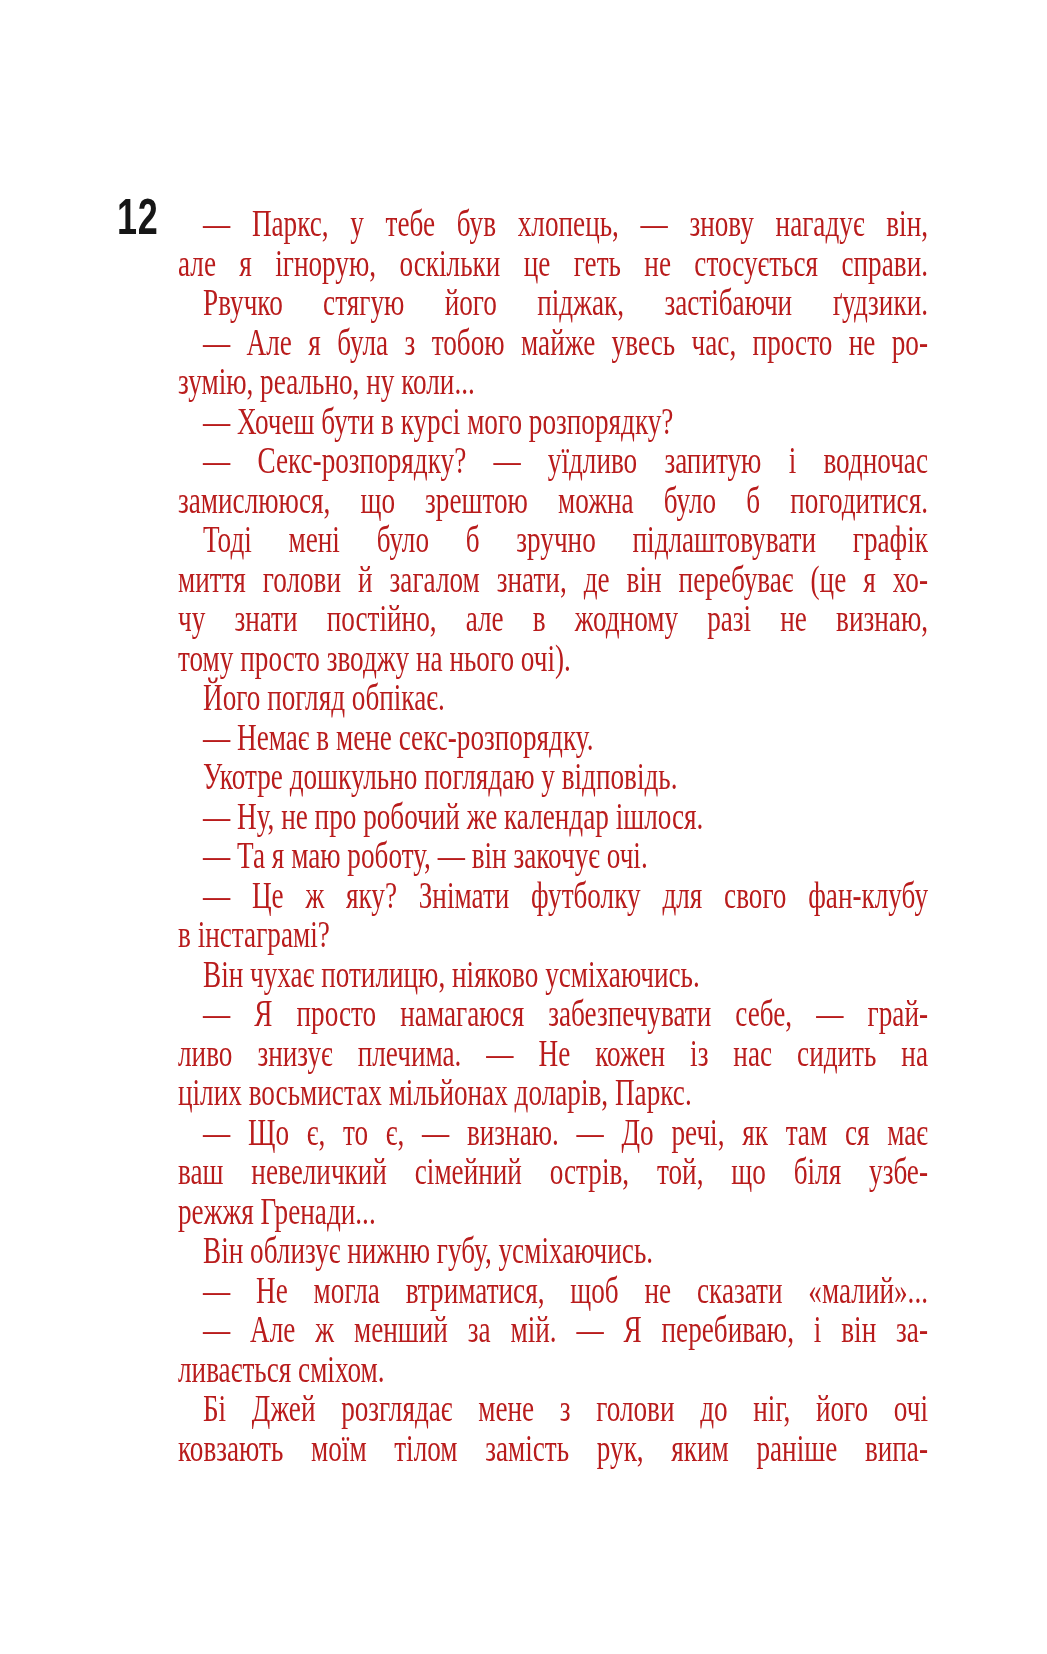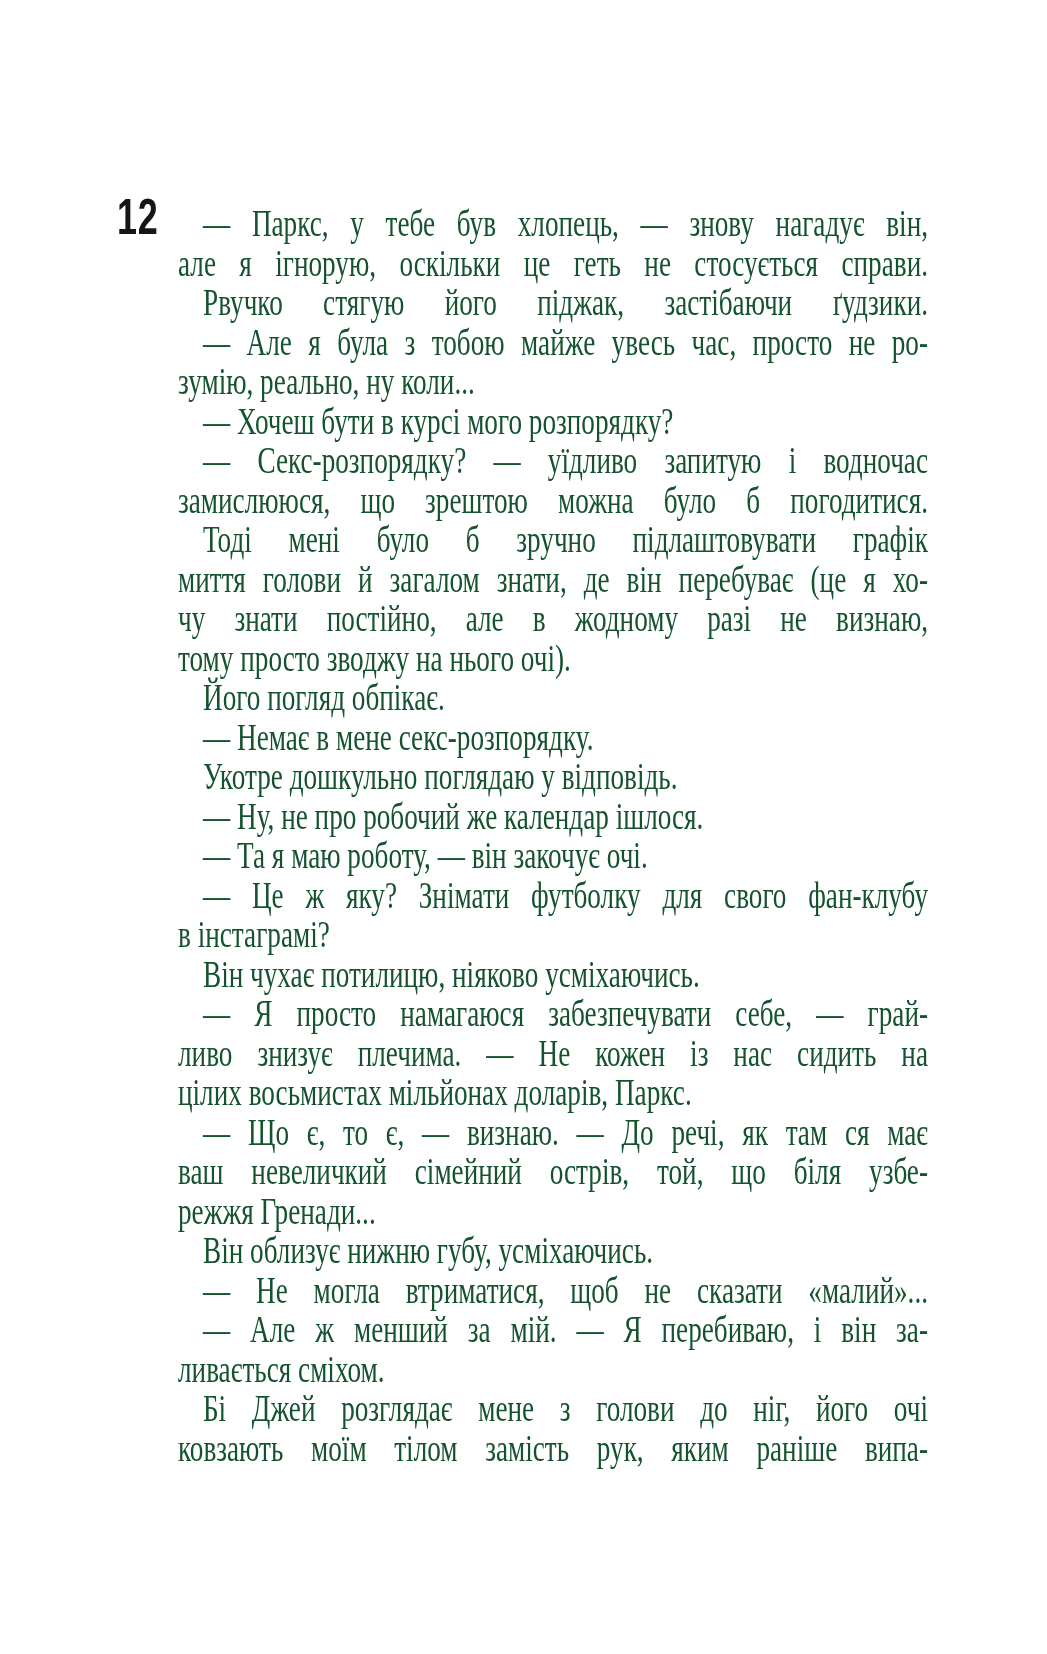--- a/index.html
+++ b/index.html
@@ -26,21 +26,21 @@
     letter-spacing: 1px;
     color: #161616;
     transform: scaleX(0.72);
     transform-origin: 0 0;
   }
   .textblock {
     position: absolute;
     left: 178px;
     top: 204px;
     width: 750px;
-    color: #14532d;
+    color: #b91c1c;
   }
   .line {
     width: 1020px;
     height: 39.5px;
     line-height: 39.5px;
     font-size: 37px;
     text-align: justify;
     text-align-last: left;
     text-justify: inter-word;
     white-space: normal;

